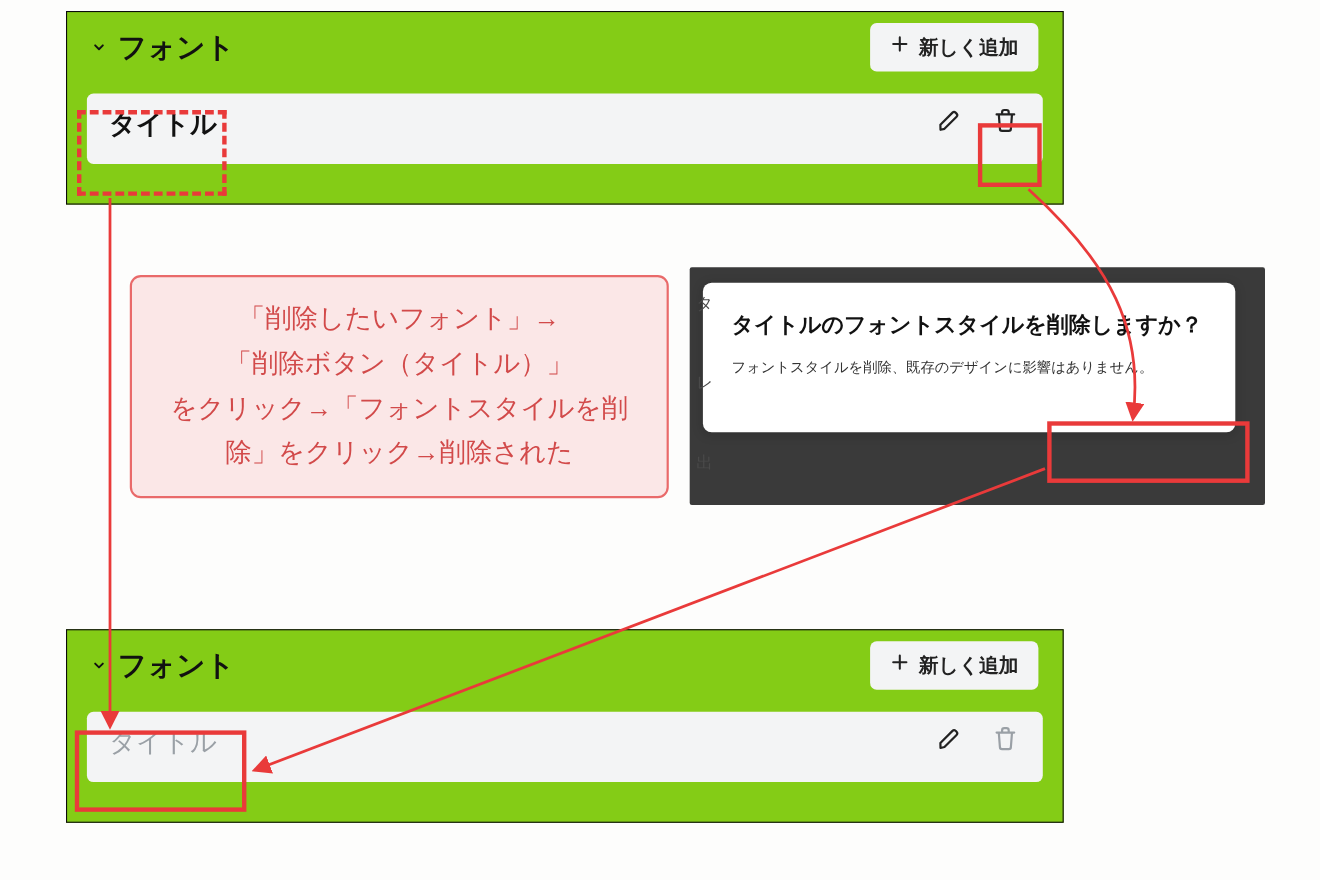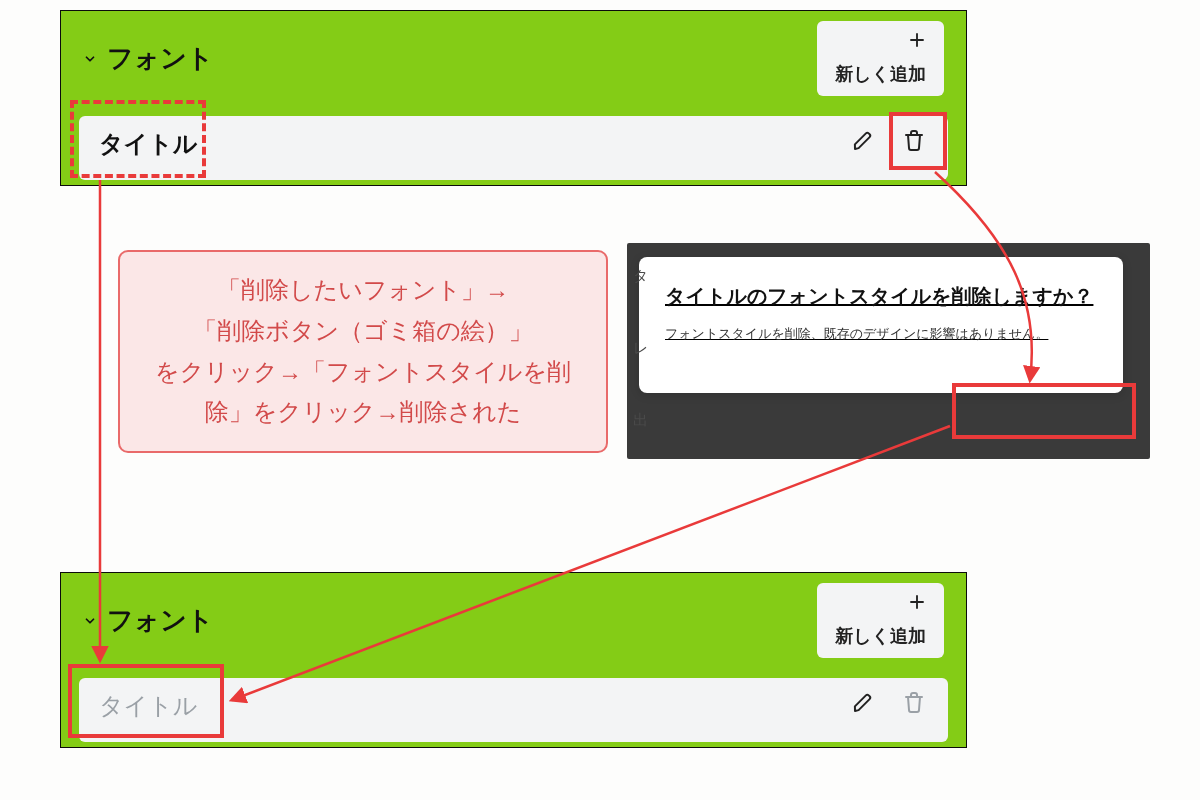--- a/index.html
+++ b/index.html
@@ -37,31 +37,30 @@
     gap: 10px;
   }
   .chev { width: 14px; height: 14px; display:inline-block; }
   .panel-title {
     font-size: 26px;
     font-weight: 700;
     color: #111;
   }
   .add-btn {
     display: inline-flex;
-    align-items: flex-end;
+    align-items: flex-start;
     gap: 8px;
     background: #f3f4f5;
     border-radius: 6px;
     padding: 10px 18px;
     font-size: 18px;
     font-weight: 600;
     color: #222;
     cursor: pointer;
     border: none;
-    flex-direction: column;
   }
   .row {
     margin: 16px 18px 16px 18px;
     background: #f3f4f5;
     border-radius: 6px;
     display: flex;
     align-items: flex-start;
     justify-content: space-between;
     padding: 12px 20px;
     min-height: 64px;
@@ -115,21 +114,20 @@
     background: #3a3a3a;
     border-radius: 2px;
     padding: 14px 8px 14px 12px;
   }
   .dialog {
     background: #fff;
     border-radius: 8px;
     padding: 24px 26px 22px 26px;
     width: 484px;
     box-shadow: 0 2px 10px rgba(0,0,0,.15);
-    text-decoration: underline;
   }
   .dialog-title {
     font-size: 20px;
     font-weight: 700;
     color: #111;
     line-height: 1.5;
     margin-bottom: 14px;
   }
   .dialog-desc {
     font-size: 13px;
@@ -208,21 +206,21 @@
         </span>
     </div>
   </div>
 </div>
 
 <div class="hl-dashed" style="left:70px; top:100px; width:136px; height:78px;"></div>
 <div class="hl-solid" style="left:889px; top:112px; width:58px; height:58px;"></div>
 
 <div class="callout" style="left:118px; top:250px; width:490px;">
   <div style="white-space:pre-line;">「削除したいフォント」→
-「削除ボタン（ゴミ箱の絵）」
+「削除ボタン（タイトル）」
 をクリック→「フォントスタイルを削
 除」をクリック→削除された</div>
 </div>
 
 <div class="dialog-wrap" style="left:627px; top:243px; width:523px; height:216px;">
   <span class="side-glyph" style="left:6px; top:24px;">タ</span>
   <span class="side-glyph" style="left:6px; top:96px;">レ</span>
   <span class="side-glyph" style="left:6px; top:168px;">出</span>
   <div class="dialog">
     <div class="dialog-title">タイトルのフォントスタイルを削除しますか？</div>

